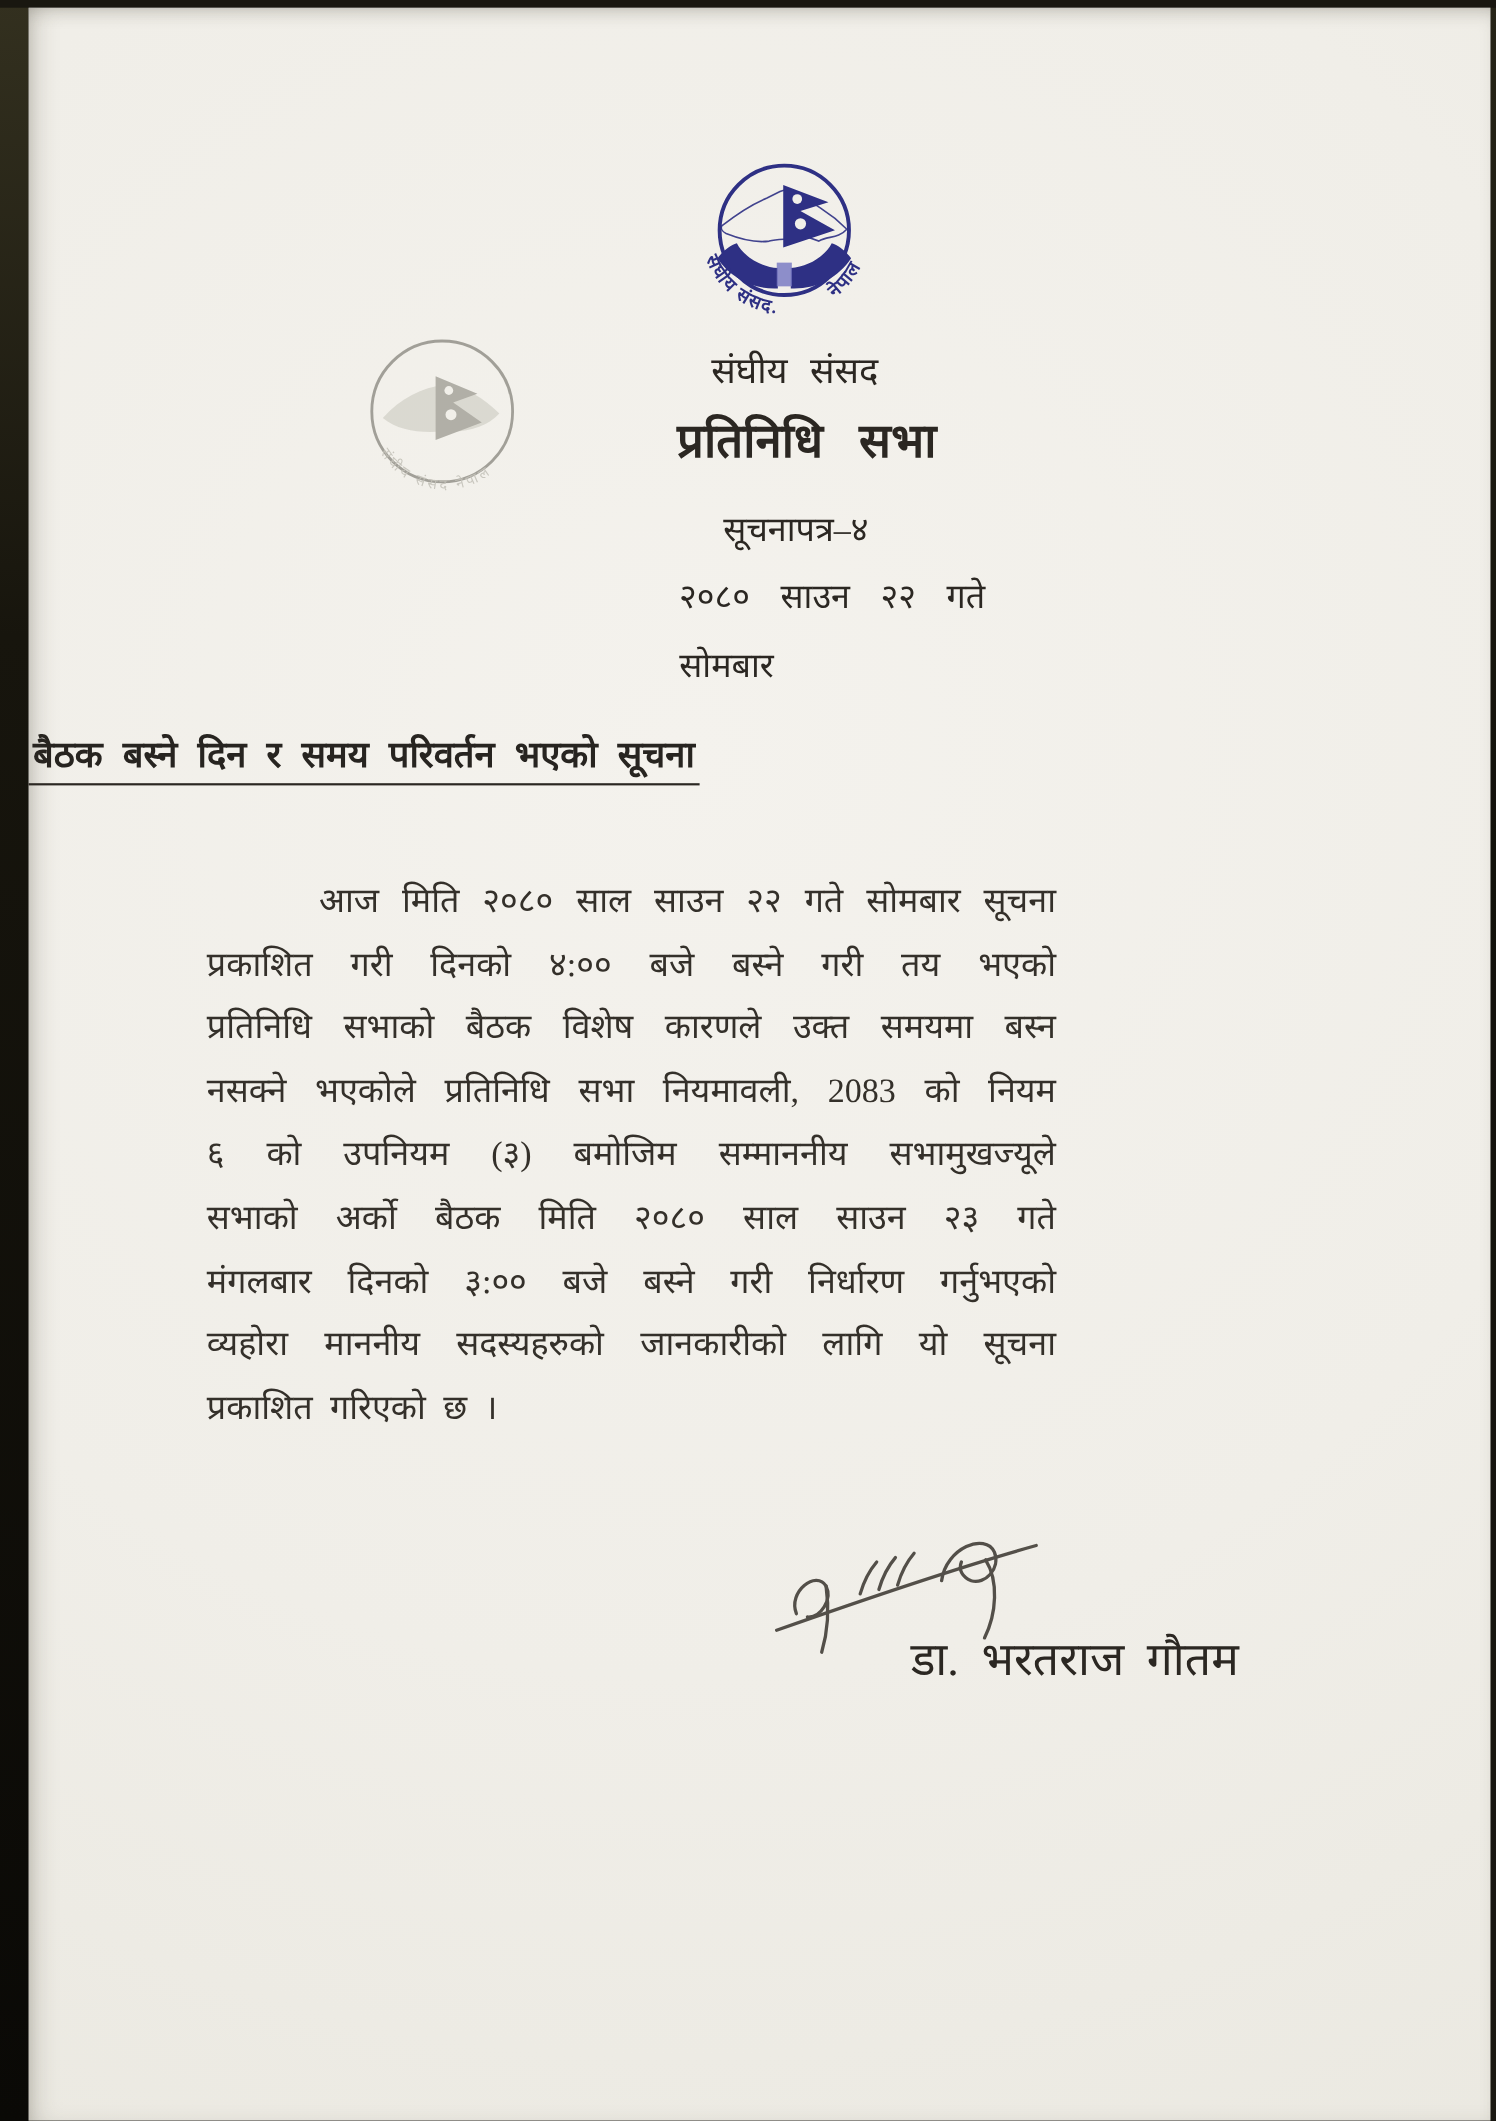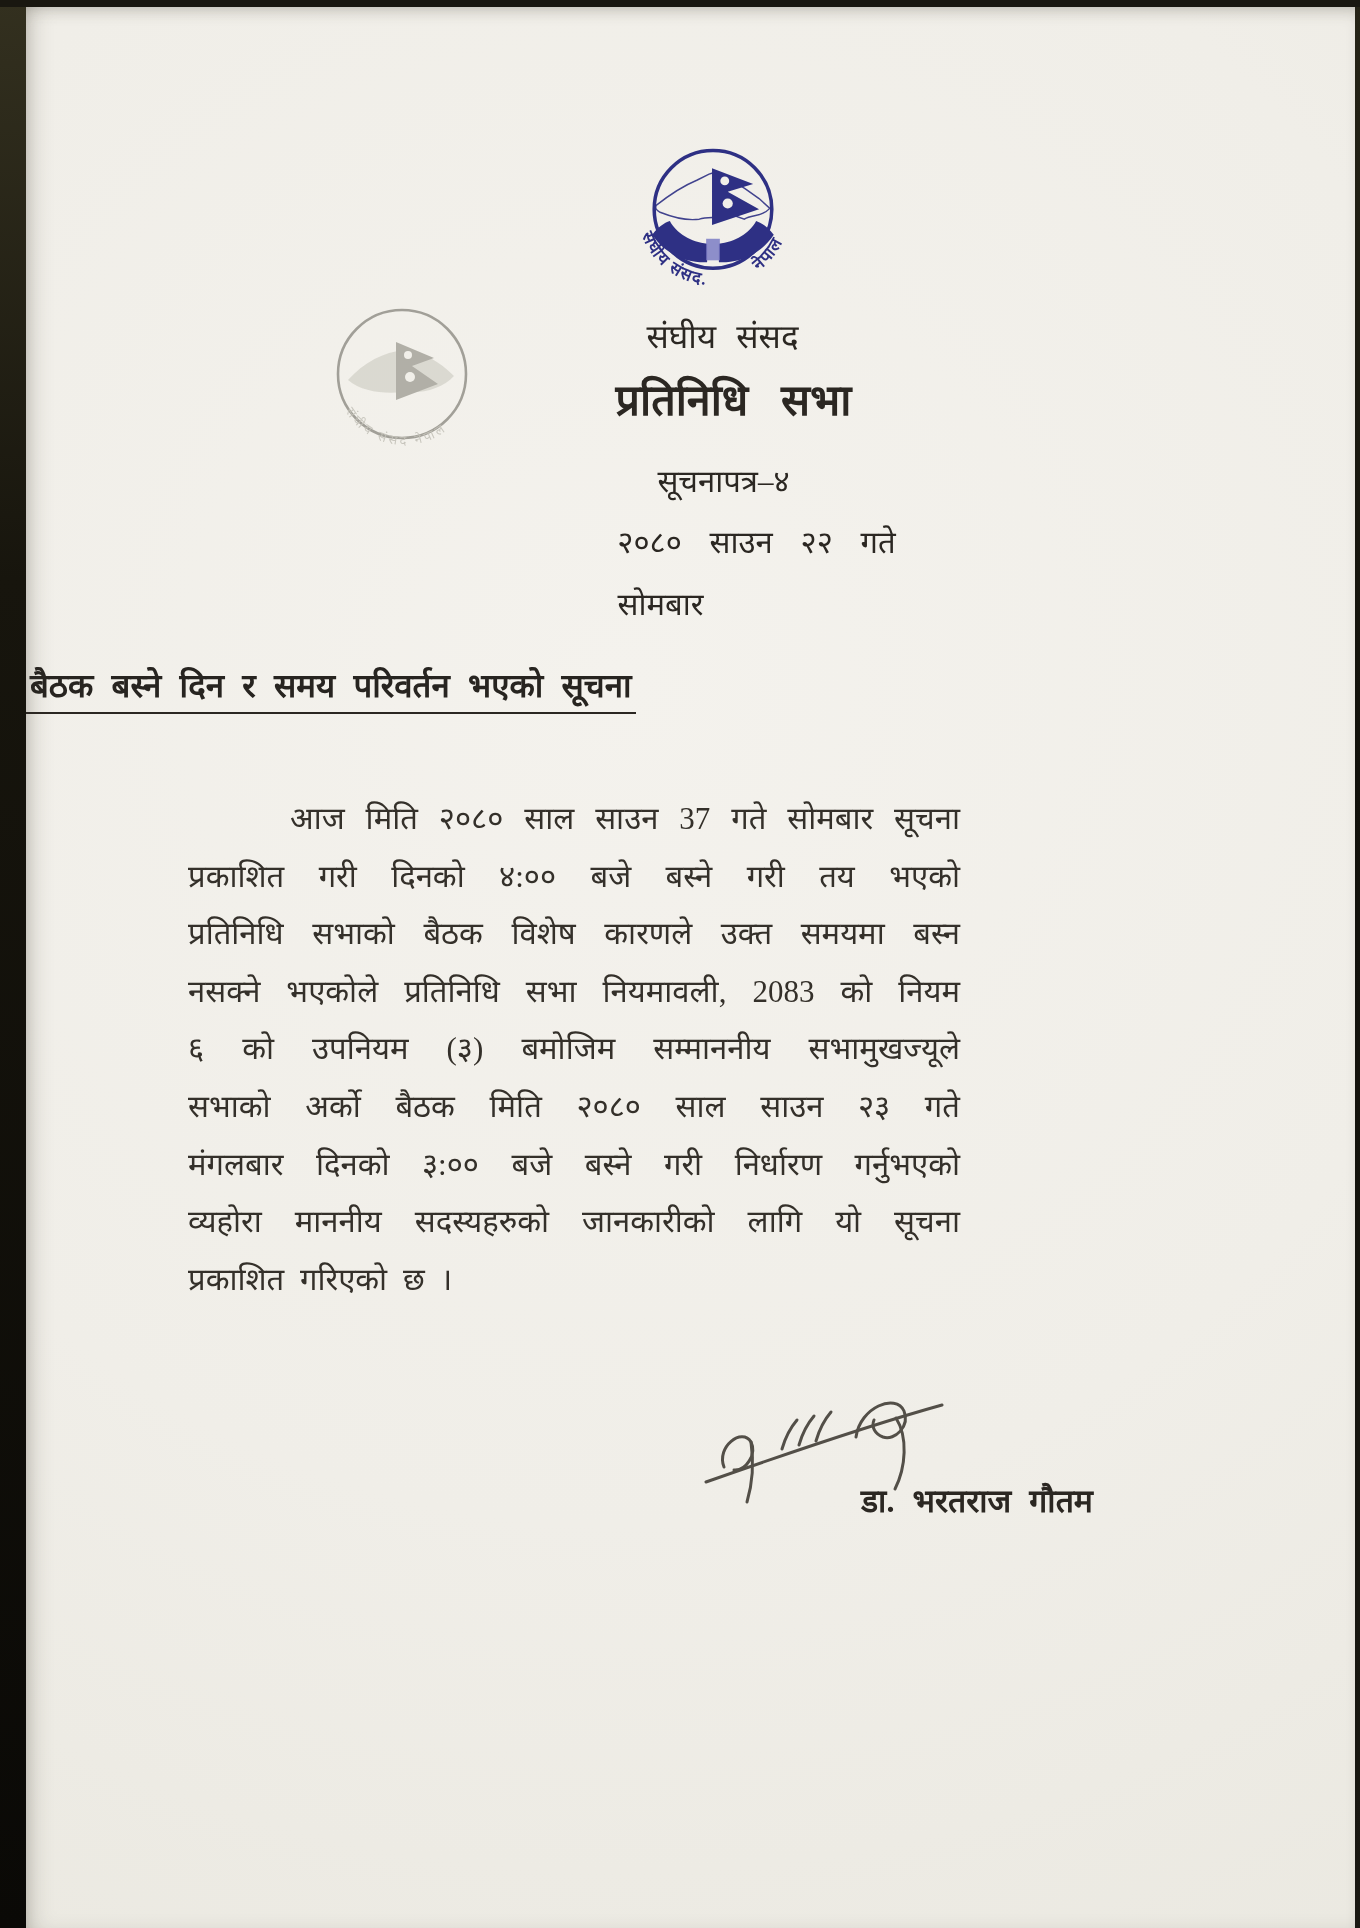--- a/index.html
+++ b/index.html
@@ -29,21 +29,21 @@
   .notice-no{top:452px;font-size:31px;padding-left:66px;}
   .date{top:513px;font-size:31px;padding-left:132px;word-spacing:20px;}
   .day{top:575px;font-size:31px;padding-right:60px;}
   .title-row{top:655px;width:100%;text-align:left;padding-right:130px;box-sizing:border-box;}
   .title-row span{display:inline-block;font-size:33px;font-weight:700;color:#272420;
     word-spacing:10px;border-bottom:2.5px solid #2b2722;padding:0 4px 5px 4px;}
   .bodytext{top:783px;left:162px;width:772px;font-size:31px;line-height:57.6px;color:#34302a;}
   .bodytext .jline{text-align:justify;text-align-last:justify;white-space:nowrap;}
   .bodytext .jline.indent{padding-left:102px;}
   .bodytext .jline.last{text-align-last:left;word-spacing:8px;}
-  .sig-name{top:1471px;left:951px;transform:translateX(-50%);font-size:32px;font-weight:700;
+  .sig-name{top:1471px;left:951px;transform:translateX(-50%);font-size:42px;font-weight:400;
     color:#2b2722;word-spacing:10px;white-space:nowrap;}
   .sig-role{top:1516px;left:944px;transform:translateX(-50%);font-size:31px;font-weight:600;
     color:#2b2722;word-spacing:14px;white-space:nowrap;}
   svg text{font-family:"Liberation Serif","DejaVu Serif",serif;}
 </style>
 </head>
 <body>
 
 <div class="border-left"></div>
 <div class="border-right"></div>
@@ -86,21 +86,21 @@
   <div class="abs hline house">प्रतिनिधि सभा</div>
   <div class="abs hline notice-no">सूचनापत्र–४</div>
   <div class="abs hline date">२०८० साउन २२ गते</div>
   <div class="abs hline day">सोमबार</div>
 
   <div class="abs title-row">
     <span>बैठक बस्ने दिन र समय परिवर्तन भएको सूचना</span>
   </div>
 
   <div class="abs bodytext">
-    <div class="jline indent">आज मिति २०८० साल साउन 37 गते सोमबार सूचना</div>
+    <div class="jline indent">आज मिति २०८० साल साउन २२ गते सोमबार सूचना</div>
     <div class="jline">प्रकाशित गरी दिनको ४:०० बजे बस्ने गरी तय भएको</div>
     <div class="jline">प्रतिनिधि सभाको बैठक विशेष कारणले उक्त समयमा बस्न</div>
     <div class="jline">नसक्ने भएकोले प्रतिनिधि सभा नियमावली, 2083 को नियम</div>
     <div class="jline">६ को उपनियम (३) बमोजिम सम्माननीय सभामुखज्यूले</div>
     <div class="jline">सभाको अर्को बैठक मिति २०८० साल साउन २३ गते</div>
     <div class="jline">मंगलबार दिनको ३:०० बजे बस्ने गरी निर्धारण गर्नुभएको</div>
     <div class="jline">व्यहोरा माननीय सदस्यहरुको जानकारीको लागि यो सूचना</div>
     <div class="jline last">प्रकाशित गरिएको छ ।</div>
   </div>
 

